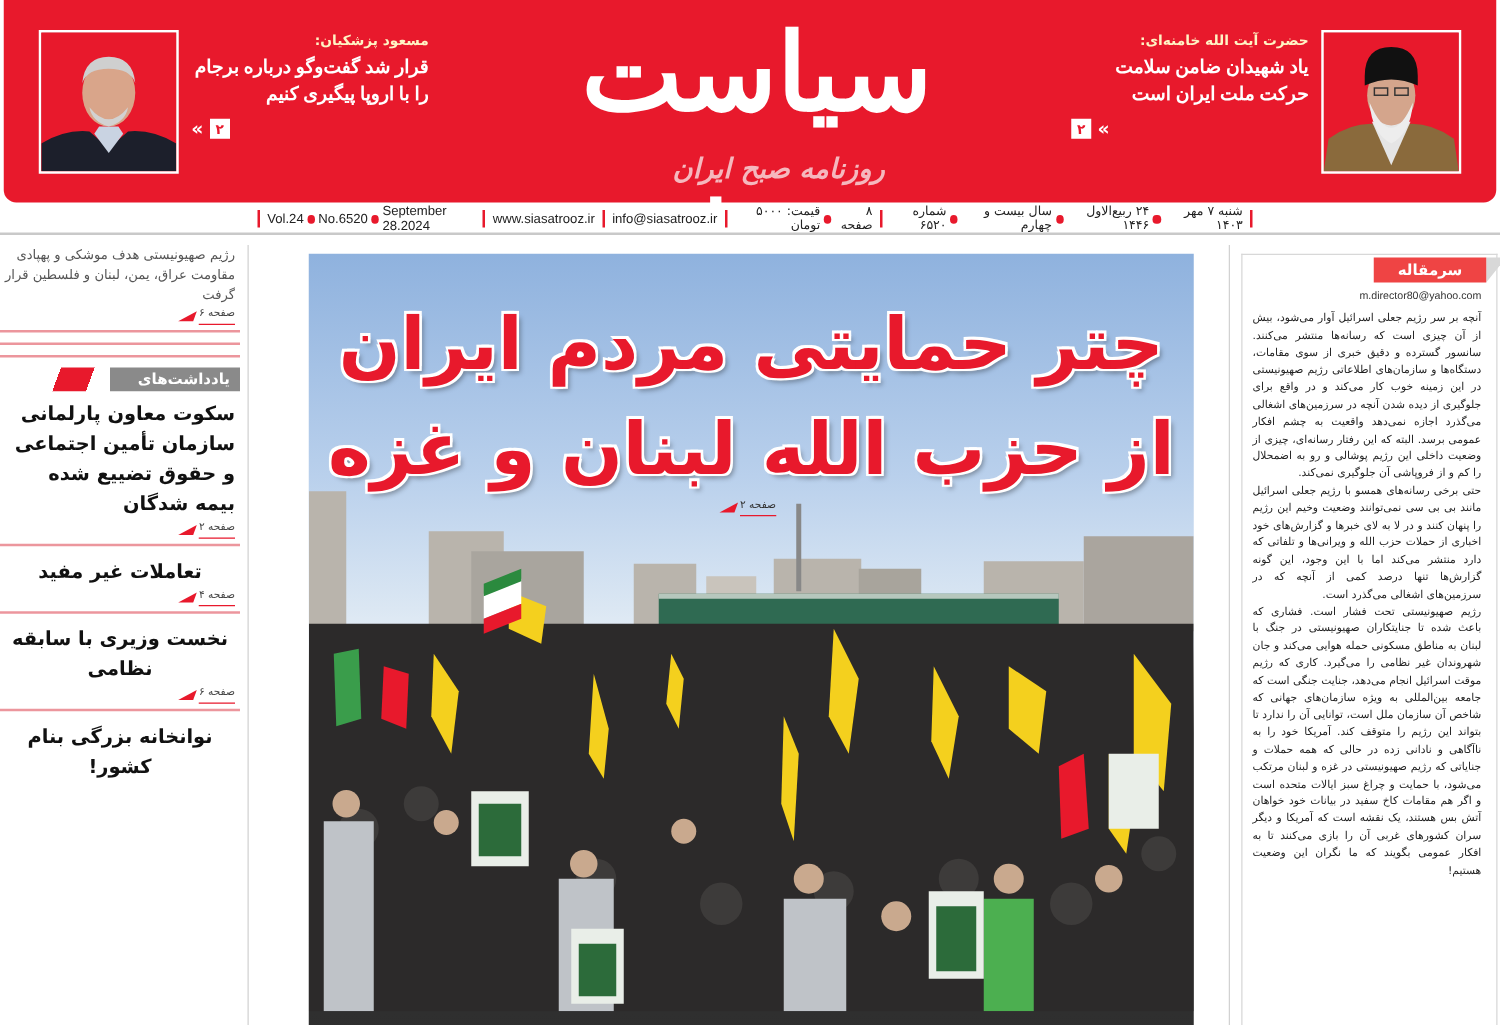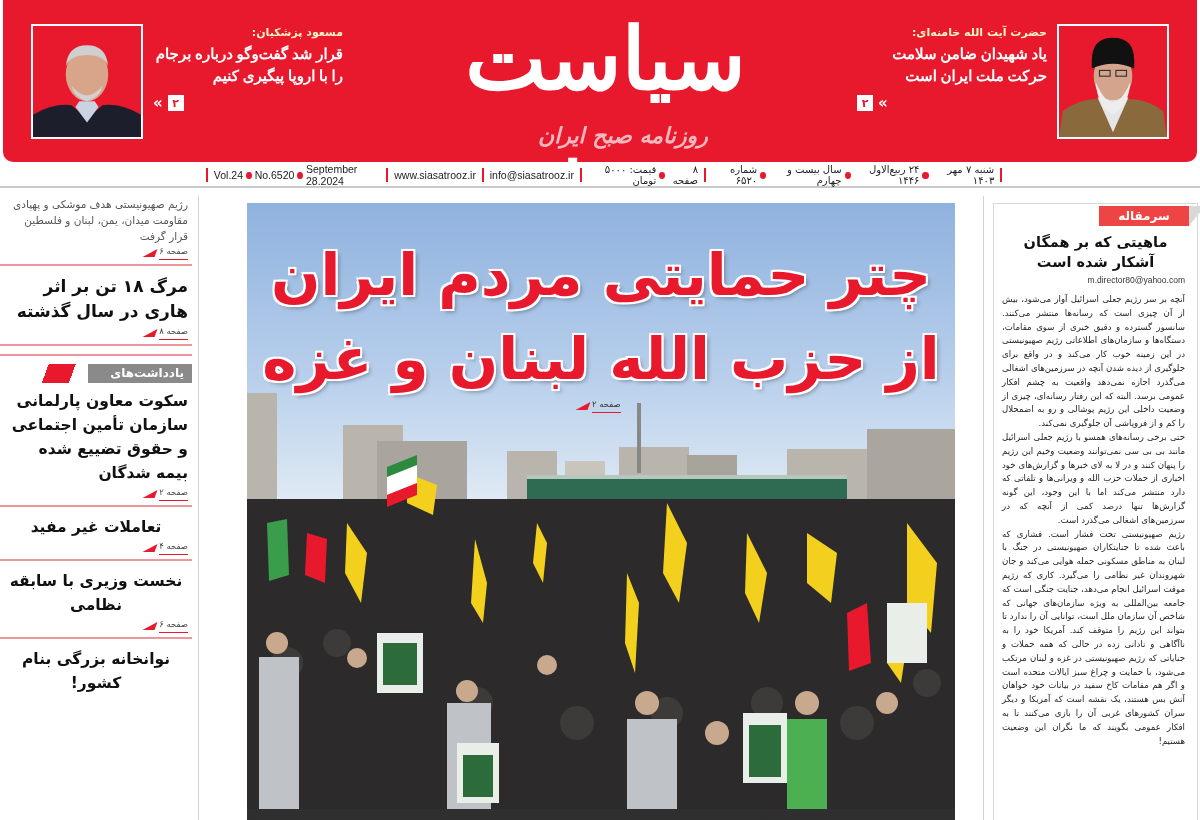--- a/index.html
+++ b/index.html
@@ -200,35 +200,28 @@
     <span class="bar"></span>
     <span>۸ صفحه</span>
     <span class="dot"></span>
     <span>قیمت: ۵۰۰۰ تومان</span>
     <span class="bar"></span>
   </span>
 </div>
 
 <div class="left-col">
   <div class="item">
-    <div class="kicker">رژیم صهیونیستی هدف موشکی و پهپادی مقاومت میدان، یمن، لبنان و فلسطین قرار گرفت</div>
+    <div class="kicker">رژیم صهیونیستی هدف موشکی و پهپادی مقاومت عراق، یمن، لبنان و فلسطین قرار گرفت</div>
     <div class="ref">
       <span class="tri"></span>
       <span class="label">صفحه ۶</span>
     </div>
   </div>
   <div class="sep"></div>
 
-  <div class="item">
-    <div class="headline md">مرگ ۱۸ تن بر اثر هاری در سال گذشته</div>
-    <div class="ref">
-      <span class="tri"></span>
-      <span class="label">صفحه ۸</span>
-    </div>
-  </div>
   <div class="sep"></div>
 
   <div class="sep"></div>
 
   <div class="notes-tag">
     <span class="red-tip"></span>
     <span class="grey-band">یادداشت‌های روز</span>
   </div>
 
   <div class="item">
@@ -358,20 +351,19 @@
   </div>
 </div>
 
 <div class="vline" style="left:983px"></div>
 
 <div class="right-col">
   <div class="tag-row">
     <span class="tag-tail"></span>
     <span class="tag">سرمقاله</span>
   </div>
-  <div class="title">ماهیتی که بر همگان آشکار شده است</div>
   <div class="author-email">m.director80@yahoo.com</div>
   <div class="editorial-body">
     <p>آنچه بر سر رژیم جعلی اسرائیل آوار می‌شود، بیش از آن چیزی است که رسانه‌ها منتشر می‌کنند. سانسور گسترده و دقیق خبری از سوی مقامات، دستگاه‌ها و سازمان‌های اطلاعاتی رژیم صهیونیستی در این زمینه خوب کار می‌کند و در واقع برای جلوگیری از دیده شدن آنچه در سرزمین‌های اشغالی می‌گذرد اجازه نمی‌دهد واقعیت به چشم افکار عمومی برسد. البته که این رفتار رسانه‌ای، چیزی از وضعیت داخلی این رژیم پوشالی و رو به اضمحلال را کم و از فروپاشی آن جلوگیری نمی‌کند.</p>
     <p>حتی برخی رسانه‌های همسو با رژیم جعلی اسرائیل مانند بی بی سی نمی‌توانند وضعیت وخیم این رژیم را پنهان کنند و در لا به لای خبرها و گزارش‌های خود اخباری از حملات حزب الله و ویرانی‌ها و تلفاتی که دارد منتشر می‌کند اما با این وجود، این گونه گزارش‌ها تنها درصد کمی از آنچه که در سرزمین‌های اشغالی می‌گذرد است.</p>
     <p>رژیم صهیونیستی تحت فشار است. فشاری که باعث شده تا جنایتکاران صهیونیستی در جنگ با لبنان به مناطق مسکونی حمله هوایی می‌کند و جان شهروندان غیر نظامی را می‌گیرد. کاری که رژیم موقت اسرائیل انجام می‌دهد، جنایت جنگی است که جامعه بین‌المللی به ویژه سازمان‌های جهانی که شاخص آن سازمان ملل است، توانایی آن را ندارد تا بتواند این رژیم را متوقف کند. آمریکا خود را به ناآگاهی و نادانی زده در حالی که همه حملات و جنایاتی که رژیم صهیونیستی در غزه و لبنان مرتکب می‌شود، با حمایت و چراغ سبز ایالات متحده است و اگر هم مقامات کاخ سفید در بیانات خود خواهان آتش بس هستند، یک نقشه است که آمریکا و دیگر سران کشورهای غربی آن را بازی می‌کنند تا به افکار عمومی بگویند که ما نگران این وضعیت هستیم!</p>
   </div>
 </div>
 
 </body></html>

